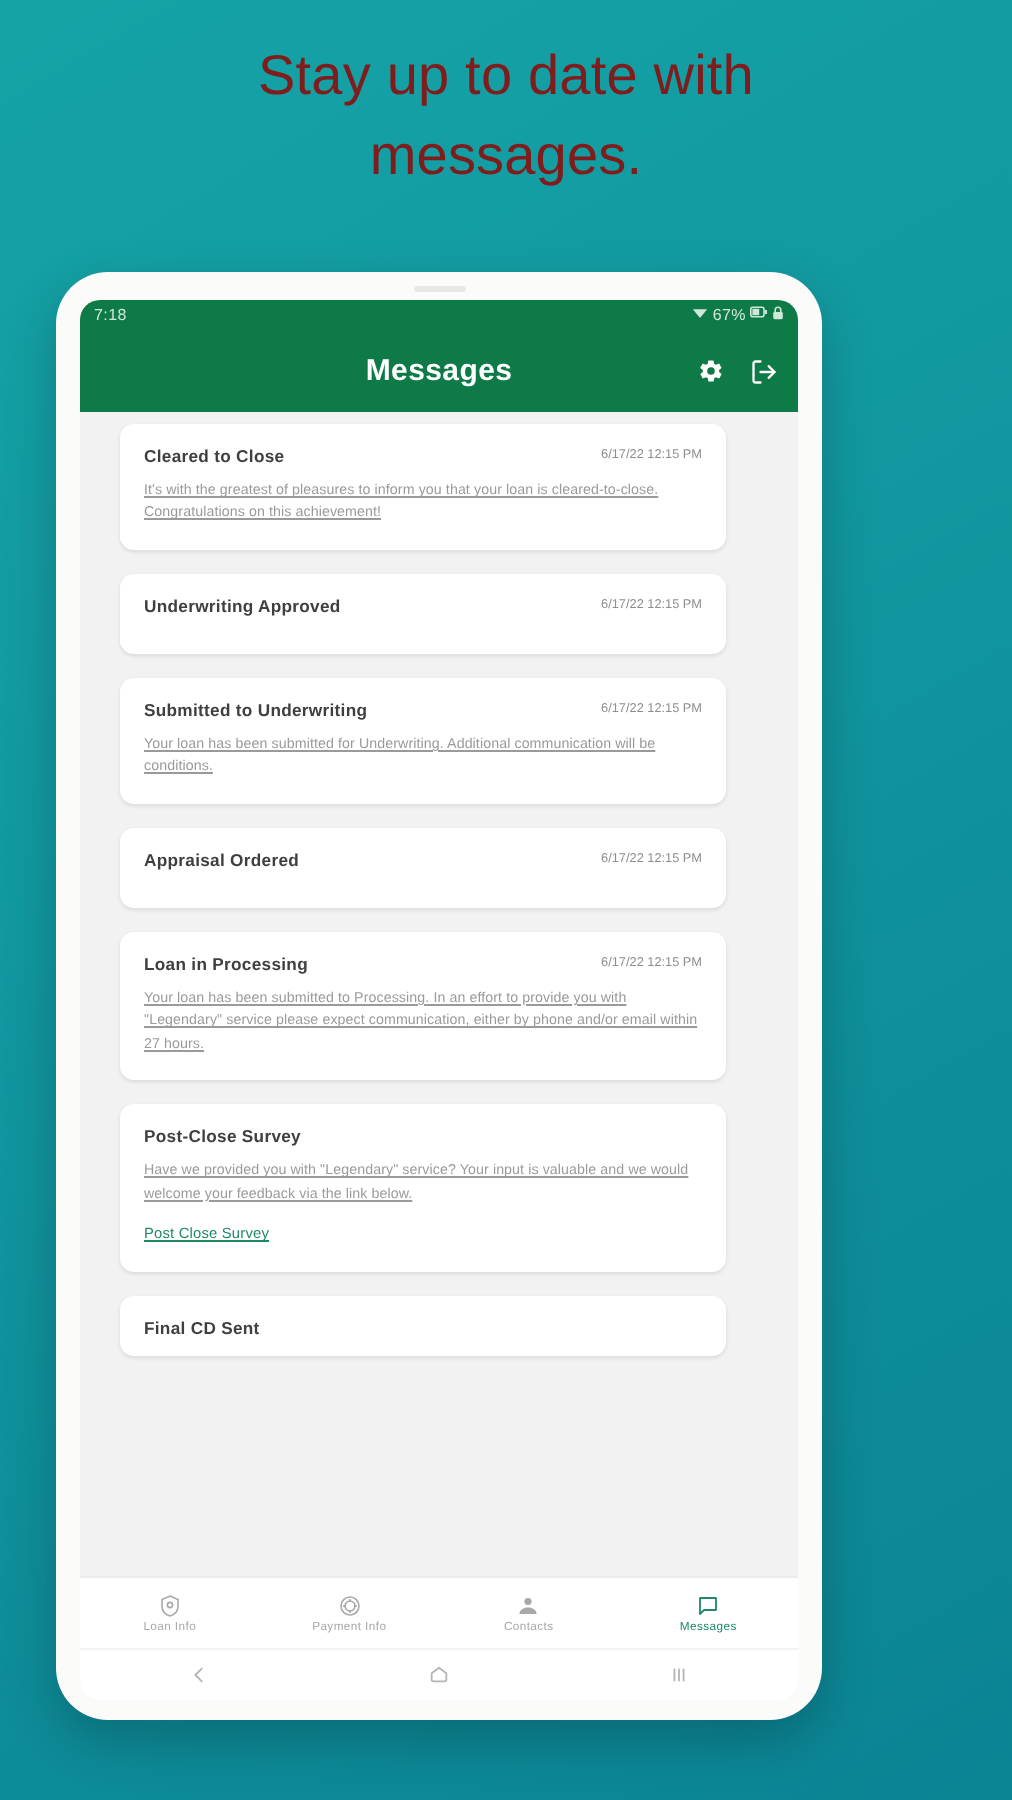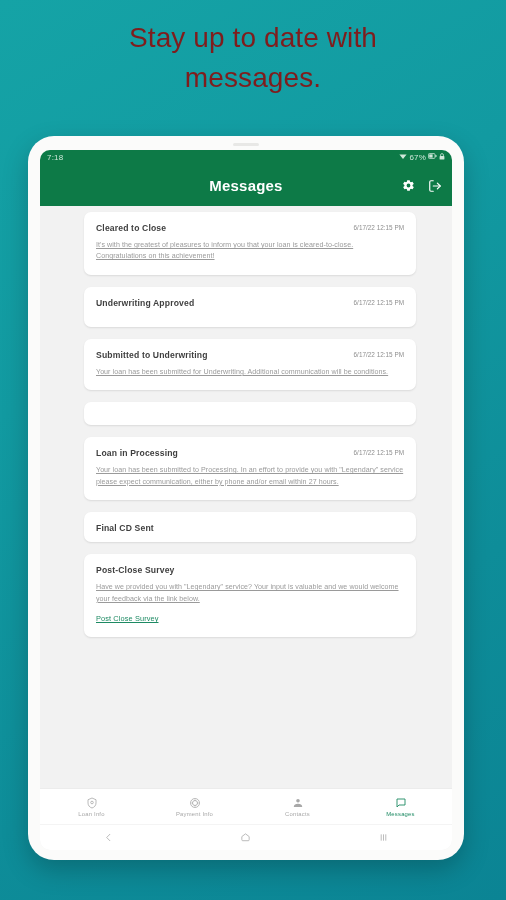--- a/index.html
+++ b/index.html
@@ -23,21 +23,21 @@
     line-height: 1.42;
     font-weight: 400;
     letter-spacing: 0.1px;
     padding: 0 40px;
   }
 
   
   .device {
     position: absolute;
     left: 28px; top: 136px;
-    width: 436px; height: 724px;
+    width: 383px; height: 724px;
     background: #fbfbfa;
     border-radius: 26px;
     box-shadow: 0 10px 26px rgba(0,0,0,0.22);
     padding: 14px 12px 10px 12px;
     display: flex;
     flex-direction: column;
   }
   .device-speaker {
     position: absolute;
     top: 7px; left: 50%;
@@ -103,21 +103,21 @@
   .msg-scroll {
     flex: 1;
     background: #f2f2f2;
     overflow: hidden;
     padding: 6px 0 0 0;
     position: relative;
   }
   .card {
     background: #ffffff;
     border-radius: 7px;
-    margin: 0 36px 12px 44px;
+    margin: 0 36px 12px 20px;
     padding: 11px 12px 12px 12px;
     box-shadow: 0 1px 2px rgba(0,0,0,0.10);
   }
   .card-head {
     display: flex;
     align-items: flex-start;
     justify-content: space-between;
     gap: 8px;
     margin-bottom: 7px;
   }
@@ -256,44 +256,48 @@
 
       <div class="card">
         <div class="card-head">
           <span class="card-title">Submitted to Underwriting</span>
           <span class="card-date">6/17/22 12:15 PM</span>
         </div>
         <div class="card-body">Your loan has been submitted for Underwriting. Additional communication will be conditions.</div>
       </div>
 
       <div class="card">
+        <div class="card-head">
+          <span class="card-title">Appraisal Ordered</span>
+          <span class="card-date">6/17/22 12:15 PM</span>
+        </div>
       </div>
 
       <div class="card">
         <div class="card-head">
           <span class="card-title">Loan in Processing</span>
           <span class="card-date">6/17/22 12:15 PM</span>
         </div>
         <div class="card-body">Your loan has been submitted to Processing. In an effort to provide you with "Legendary" service please expect communication, either by phone and/or email within 27 hours.</div>
+      </div>
+
+      <div class="card">
+        <div class="card-head">
+          <span class="card-title">Post-Close Survey</span>
+          <span class="card-date"></span>
+        </div>
+        <div class="card-body">Have we provided you with "Legendary" service? Your input is valuable and we would welcome your feedback via the link below.</div>
+        <a class="card-link" href="#">Post Close Survey</a>
       </div>
 
       <div class="card partial">
         <div class="card-head">
           <span class="card-title">Final CD Sent</span>
           <span class="card-date"></span>
         </div>
-      </div>
-
-      <div class="card">
-        <div class="card-head">
-          <span class="card-title">Post-Close Survey</span>
-          <span class="card-date"></span>
-        </div>
-        <div class="card-body">Have we provided you with "Legendary" service? Your input is valuable and we would welcome your feedback via the link below.</div>
-        <a class="card-link" href="#">Post Close Survey</a>
       </div>
 
     </div>
 
     <div class="tabbar">
 
       <div class="tab">
         <span class="tab-ico">
           <svg width="12" height="12" viewBox="0 0 24 24" fill="none" stroke="#a8a8a8" stroke-width="1.6">
             <path d="M12 2 L20 5.5 V12 c0 5-3.4 8.6-8 10-4.6-1.4-8-5-8-10V5.5Z"></path>

